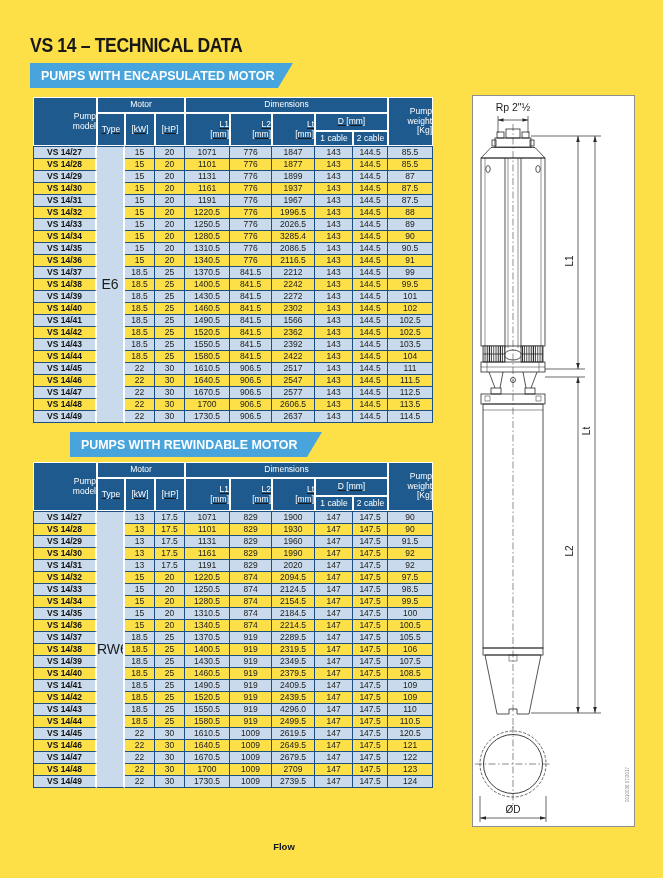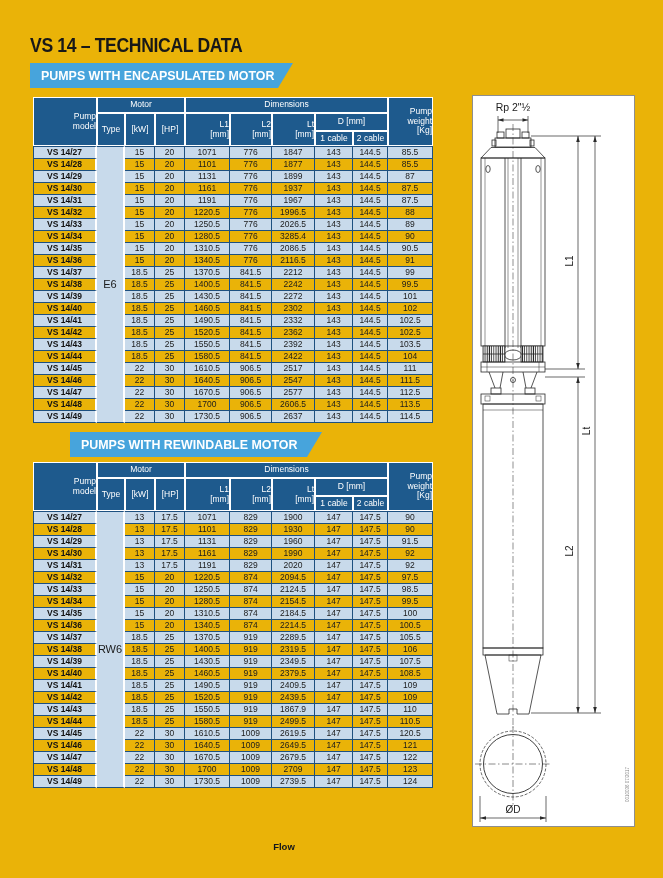--- a/index.html
+++ b/index.html
@@ -1,16 +1,16 @@
 <!DOCTYPE html>
 <html style="--header-blue: #1E5A8D; --banner-blue: #47A4DC; --row-alt: #C8DAEB; --border-blue: #1D5080;"><head>
 <meta charset="utf-8">
 <style>
   html,body{margin:0;padding:0;background:#e8e8e8;}
-  #page{position:relative;width:663px;height:878px;background:#eab308;overflow:hidden;
+  #page{position:relative;width:663px;height:878px;background:#fde047;overflow:hidden;
         font-family:"Liberation Sans",sans-serif;color:#1c1c1c;}
   
   #page-title{position:absolute;left:30px;top:34px;font-size:20px;font-weight:800;
     letter-spacing:-0.4px;color:#181818;white-space:nowrap;}
   #page-title .cond{display:inline-block;transform:scaleX(.88);transform-origin:0 50%;}
   
   .banner{position:absolute;left:30px;height:25px;background:var(--banner-blue,#47a4dc);
     clip-path:polygon(0 0,100% 0,calc(100% - 15px) 100%,0 100%);
     color:#fff;font-size:13.5px;font-weight:700;line-height:25px;padding-left:11px;
     box-sizing:border-box;white-space:nowrap;}
@@ -20,30 +20,30 @@
   
   .datatable{position:absolute;left:33px;width:400px;border-collapse:separate;border-spacing:0;
     table-layout:fixed;font-size:8.5px;}
   .datatable *{box-sizing:border-box;}
   #table-encapsulated{top:97px;}
   #table-rewindable{top:462px;}
   .datatable th{background:var(--header-blue,#1e5a8d);color:#fff;font-weight:400;
     border:1px solid #fff;padding:0;text-align:center;line-height:1.15;}
   .datatable th.pre{white-space:pre-line;text-align:right;}
   .datatable tr.h1{height:16px;}
-  .datatable tr.h2{height:18px;}
+  .datatable tr.h2{height:18px;text-decoration:underline;}
   .datatable tr.h3{height:15px;}
   .datatable td{height:12px;line-height:11px;padding:0;text-align:center;
     border-right:1px solid var(--border-blue,#1d5080);
     border-bottom:1px solid var(--border-blue,#1d5080);color:#1b1b1b;overflow:hidden;}
   .datatable td:first-child{border-left:1px solid var(--border-blue,#1d5080);}
   .datatable tbody tr:first-child td{border-top:1px solid var(--border-blue,#1d5080);}
   .datatable td.model{font-weight:700;border-right:2.5px solid #fff;color:#111;}
   .datatable td.typecol{background:var(--row-alt,#c8daeb);border-left:none;
-    border-right:2.5px solid #fff;font-size:11px;color:#1b1b1b;}
+    border-right:2.5px solid #fff;font-size:14px;color:#1b1b1b;}
   .datatable tr.alt td{background:var(--row-alt,#c8daeb);}
   .datatable tr.alt td.typecol, .datatable tr td.typecol{background:var(--row-alt,#c8daeb);}
   
   #drawing-box{position:absolute;left:472px;top:95px;width:161px;height:730px;
     border:1px solid #8e8e8e;box-sizing:content-box;background:#fff;}
   #drawing-box svg{display:block;}
   
   #footer{position:absolute;left:0;top:841px;width:568px;text-align:center;
     font-size:9.5px;font-weight:700;color:#14161b;}
 </style>
@@ -254,21 +254,21 @@
           <td>143</td>
           <td>144.5</td>
           <td>102</td>
         </tr>
         <tr class="alt">
           <td class="model">VS 14/41</td>
           <td>18.5</td>
           <td>25</td>
           <td>1490.5</td>
           <td>841.5</td>
-          <td>2332</td>
+          <td>1566</td>
           <td>143</td>
           <td>144.5</td>
           <td>102.5</td>
         </tr>
         <tr>
           <td class="model">VS 14/42</td>
           <td>18.5</td>
           <td>25</td>
           <td>1520.5</td>
           <td>841.5</td>
@@ -577,21 +577,21 @@
           <td>147</td>
           <td>147.5</td>
           <td>109</td>
         </tr>
         <tr class="alt">
           <td class="model">VS 14/43</td>
           <td>18.5</td>
           <td>25</td>
           <td>1550.5</td>
           <td>919</td>
-          <td>1867.9</td>
+          <td>4296.0</td>
           <td>147</td>
           <td>147.5</td>
           <td>110</td>
         </tr>
         <tr>
           <td class="model">VS 14/44</td>
           <td>18.5</td>
           <td>25</td>
           <td>1580.5</td>
           <td>919</td>

